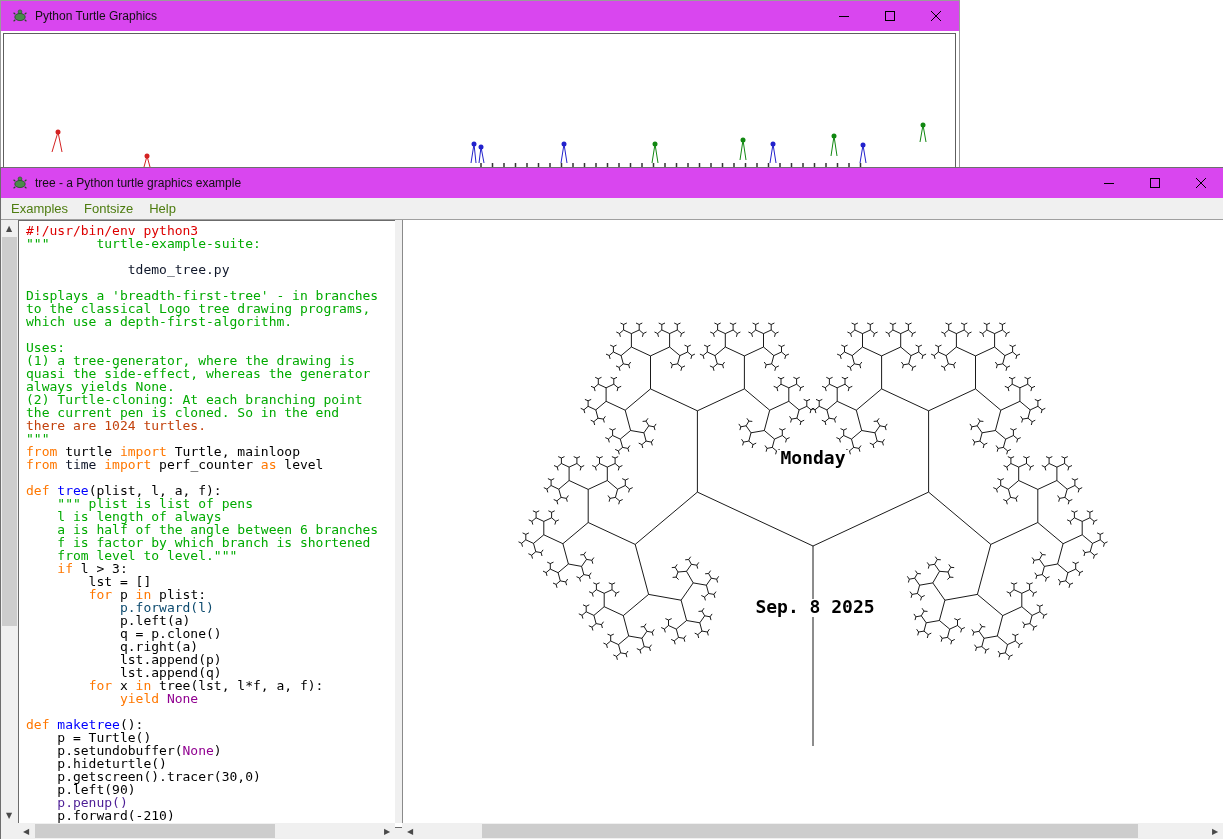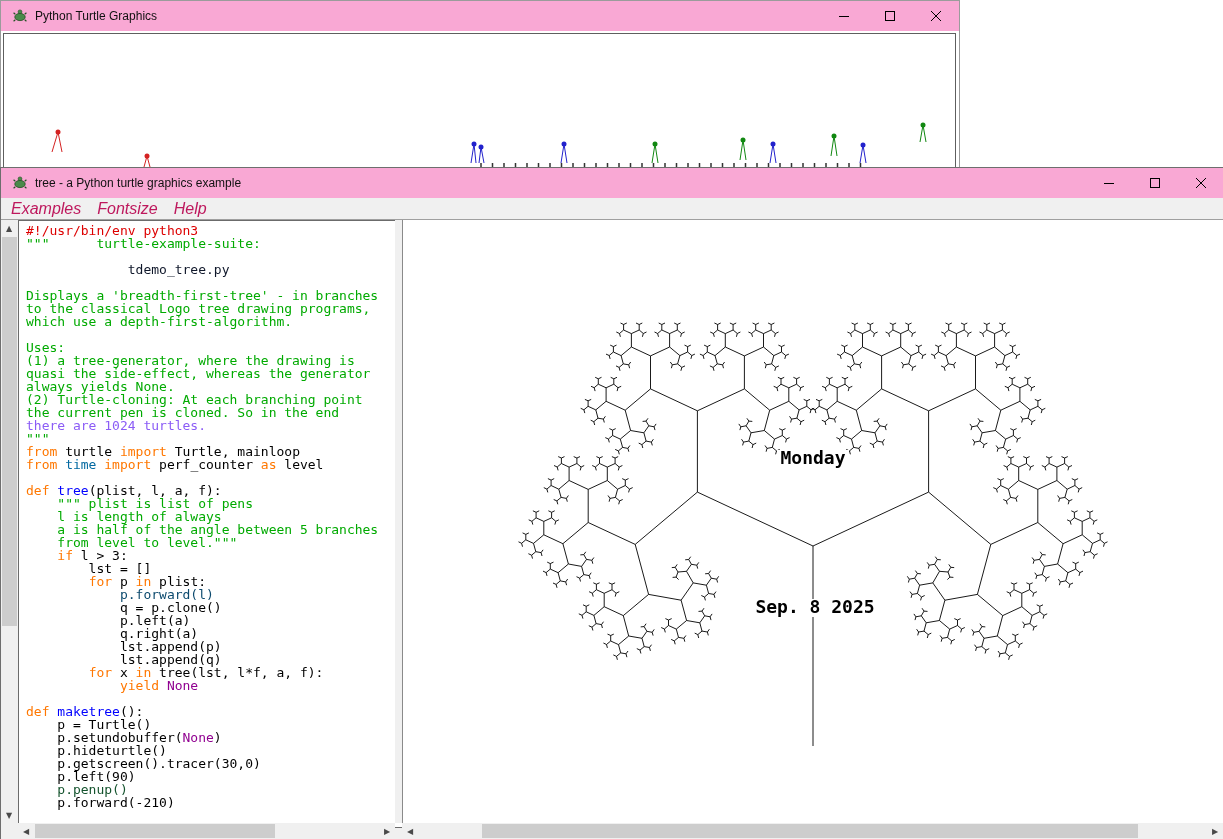--- a/index.html
+++ b/index.html
@@ -1,32 +1,32 @@
 <!DOCTYPE html>
 <html><head>
 <meta charset="utf-8">
 <style>
   html,body{margin:0;padding:0;}
   body{width:1223px;height:839px;position:relative;overflow:hidden;background:#ffffff;
        font-family:"Liberation Sans","DejaVu Sans",sans-serif;}
   .window{position:absolute;background:#ffffff;}
-  .titlebar{position:absolute;left:0;top:0;right:0;height:30px;background:#f9a8d4;display:flex;align-items:center;}
+  .titlebar{position:absolute;left:0;top:0;right:0;height:30px;background:#d946ef;display:flex;align-items:center;}
   .app-icon{width:16px;height:16px;margin:0 7px 0 11px;flex:0 0 auto;}
   .title-text{font-size:12px;color:#111;white-space:nowrap;}
   .cap-btns{margin-left:auto;display:flex;height:30px;}
   .cap-btn{width:46px;height:30px;display:flex;align-items:center;justify-content:center;}
 
   
   #bg-window{left:0;top:0;width:958px;height:420px;border:1px solid #9b9b9b;z-index:1;}
   #bg-canvas{position:absolute;left:2px;top:32px;width:951px;height:384px;background:#fff;border:1px solid #5f5f5f;overflow:hidden;}
 
   
   #fg-window{left:0;top:167px;width:1223px;height:673px;border:1px solid #6e6e6e;background:#f0f0f0;z-index:2;}
   #fg-menubar{position:absolute;left:0;top:30px;right:0;height:21px;background:#f0f0f0;display:flex;align-items:center;padding-left:2px;}
-  .menu-item{font-size:16px;color:#be185d;padding:2px 8px;font-style:italic;}
+  .menu-item{font-size:13px;color:#4d7c0f;padding:2px 8px;}
   .content-sep{position:absolute;left:0;top:51px;right:0;height:1px;background:#9f9f9f;}
 
   
   .sb{background:#f0f0f0;position:absolute;}
   .sb-arrow{position:absolute;width:16px;height:16px;display:flex;align-items:center;justify-content:center;
             font-size:8px;color:#4a4a4a;font-family:"DejaVu Sans",sans-serif;}
   .sb-thumb{position:absolute;background:#cdcdcd;}
   #code-vbar{left:0;top:52px;width:17px;height:603px;}
   #code-vbar .arr-up{top:0;left:0;}
   #code-vbar .arr-dn{bottom:0;left:0;}
@@ -181,49 +181,50 @@
       <div class="code-line"><span style="color: rgb(0, 170, 0);">Displays a 'breadth-first-tree' - in branches</span></div>
       <div class="code-line"><span style="color: rgb(0, 170, 0);">to the classical Logo tree drawing programs,</span></div>
       <div class="code-line"><span style="color: rgb(0, 170, 0);">which use a depth-first-algorithm.</span></div>
       <div class="code-line"></div>
       <div class="code-line"><span style="color: rgb(0, 170, 0);">Uses:</span></div>
       <div class="code-line"><span style="color: rgb(0, 170, 0);">(1) a tree-generator, where the drawing is</span></div>
       <div class="code-line"><span style="color: rgb(0, 170, 0);">quasi the side-effect, whereas the generator</span></div>
       <div class="code-line"><span style="color: rgb(0, 170, 0);">always yields None.</span></div>
       <div class="code-line"><span style="color: rgb(0, 170, 0);">(2) Turtle-cloning: At each branching point</span></div>
       <div class="code-line"><span style="color: rgb(0, 170, 0);">the current pen is cloned. So in the end</span></div>
-      <div class="code-line"><span style="color: #8b5cf6;">there are 1024 turtles.</span></div>
+      <div class="code-line"><span style="color: #c2410c;">there are 1024 turtles.</span></div>
       <div class="code-line"><span style="color: rgb(0, 170, 0);">"""</span></div>
       <div class="code-line"><span style="color: rgb(255, 119, 0);">from</span><span style="color: rgb(0, 0, 0);"> turtle </span><span style="color: rgb(255, 119, 0);">import</span><span style="color: rgb(0, 0, 0);"> Turtle, mainloop</span></div>
-      <div class="code-line"><span style="color: rgb(255, 119, 0);">from</span><span style="color: #0369a1;"> time </span><span style="color: rgb(255, 119, 0);">import</span><span style="color: rgb(0, 0, 0);"> perf_counter </span><span style="color: rgb(255, 119, 0);">as</span><span style="color: rgb(0, 0, 0);"> level</span></div>
+      <div class="code-line"><span style="color: rgb(255, 119, 0);">from</span><span style="color: #0f172a;"> time </span><span style="color: rgb(255, 119, 0);">import</span><span style="color: rgb(0, 0, 0);"> perf_counter </span><span style="color: rgb(255, 119, 0);">as</span><span style="color: rgb(0, 0, 0);"> level</span></div>
       <div class="code-line"></div>
       <div class="code-line"><span style="color: rgb(255, 119, 0);">def</span><span style="color: rgb(0, 0, 0);"> </span><span style="color: rgb(0, 0, 255);">tree</span><span style="color: rgb(0, 0, 0);">(plist, l, a, f):</span></div>
       <div class="code-line"><span style="color: rgb(0, 0, 0);">    </span><span style="color: rgb(0, 170, 0);">""" plist is list of pens</span></div>
       <div class="code-line"><span style="color: rgb(0, 170, 0);">    l is length of always</span></div>
-      <div class="code-line"><span style="color: rgb(0, 170, 0);">    a is half of the angle between 5 branches</span></div>
+      <div class="code-line"><span style="color: rgb(0, 170, 0);">    a is half of the angle between 6 branches</span></div>
+      <div class="code-line"><span style="color: rgb(0, 170, 0);">    f is factor by which branch is shortened</span></div>
       <div class="code-line"><span style="color: rgb(0, 170, 0);">    from level to level."""</span></div>
       <div class="code-line"><span style="color: rgb(0, 0, 0);">    </span><span style="color: rgb(255, 119, 0);">if</span><span style="color: rgb(0, 0, 0);"> l &gt; 3:</span></div>
       <div class="code-line"><span style="color: rgb(0, 0, 0);">        lst = []</span></div>
       <div class="code-line"><span style="color: rgb(0, 0, 0);">        </span><span style="color: rgb(255, 119, 0);">for</span><span style="color: rgb(0, 0, 0);"> p </span><span style="color: rgb(255, 119, 0);">in</span><span style="color: rgb(0, 0, 0);"> plist:</span></div>
       <div class="code-line"><span style="color: #0c4a6e;">            p.forward(l)</span></div>
+      <div class="code-line"><span style="color: rgb(0, 0, 0);">            p.left(a)</span></div>
       <div class="code-line"><span style="color: rgb(0, 0, 0);">            q = p.clone()</span></div>
-      <div class="code-line"><span style="color: rgb(0, 0, 0);">            p.left(a)</span></div>
       <div class="code-line"><span style="color: rgb(0, 0, 0);">            q.right(a)</span></div>
       <div class="code-line"><span style="color: rgb(0, 0, 0);">            lst.append(p)</span></div>
       <div class="code-line"><span style="color: rgb(0, 0, 0);">            lst.append(q)</span></div>
       <div class="code-line"><span style="color: rgb(0, 0, 0);">        </span><span style="color: rgb(255, 119, 0);">for</span><span style="color: rgb(0, 0, 0);"> x </span><span style="color: rgb(255, 119, 0);">in</span><span style="color: rgb(0, 0, 0);"> tree(lst, l*f, a, f):</span></div>
       <div class="code-line"><span style="color: rgb(0, 0, 0);">            </span><span style="color: rgb(255, 119, 0);">yield</span><span style="color: rgb(0, 0, 0);"> </span><span style="color: rgb(144, 0, 144);">None</span></div>
       <div class="code-line"></div>
       <div class="code-line"><span style="color: rgb(255, 119, 0);">def</span><span style="color: rgb(0, 0, 0);"> </span><span style="color: rgb(0, 0, 255);">maketree</span><span style="color: rgb(0, 0, 0);">():</span></div>
       <div class="code-line"><span style="color: rgb(0, 0, 0);">    p = Turtle()</span></div>
       <div class="code-line"><span style="color: rgb(0, 0, 0); margin-top: 18px;">    p.setundobuffer(</span><span style="color: rgb(144, 0, 144);">None</span><span style="color: rgb(0, 0, 0);">)</span></div>
       <div class="code-line"><span style="color: rgb(0, 0, 0);">    p.hideturtle()</span></div>
       <div class="code-line"><span style="color: rgb(0, 0, 0);">    p.getscreen().tracer(30,0)</span></div>
       <div class="code-line"><span style="color: rgb(0, 0, 0);">    p.left(90)</span></div>
-      <div class="code-line"><span style="color: #14532d;">    p.penup()</span></div>
+      <div class="code-line"><span style="color: #4c1d95;">    p.penup()</span></div>
       <div class="code-line"><span style="color: rgb(0, 0, 0);">    p.forward(-210)</span></div>
     </div>
 
   <div class="sb" id="code-hbar">
     <div class="sb-arrow arr-l">
         <span>◀</span>
       </div>
     <div class="sb-thumb"></div>
     <div class="sb-arrow arr-r">
         <span>▶</span>

